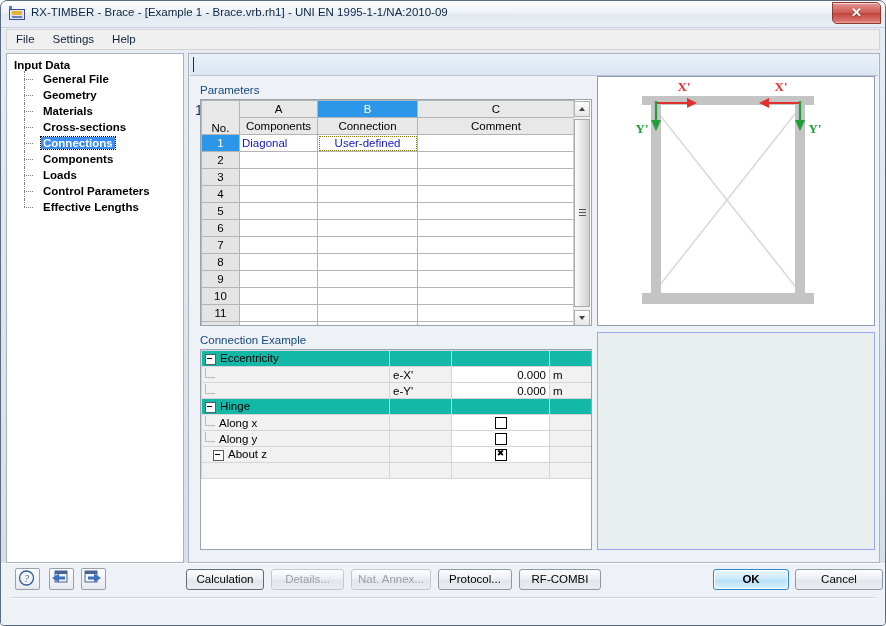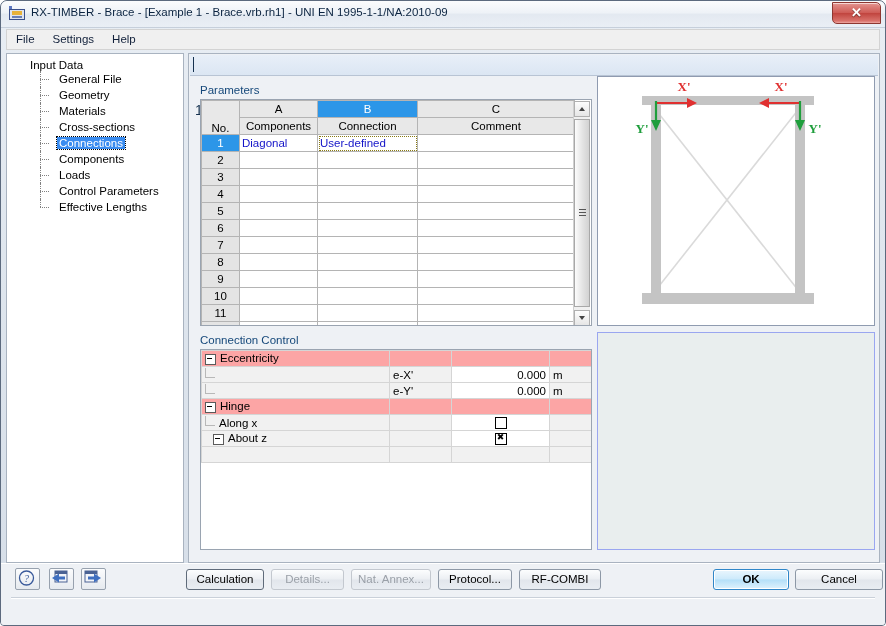--- a/index.html
+++ b/index.html
@@ -85,23 +85,24 @@
 
   
   #sidebar {
     position: absolute; left: 0; top: 0;
     width: 178px; height: 510px;
     background: #ffffff;
     border: 1px solid #a9b3c0;
     box-sizing: border-box;
   }
   #tree-root {
-    position: absolute; left: 23px; top: 5px;
+    position: absolute; left: 7px; top: 5px;
     font-size: 11.5px;
     color: #000;
+    font-weight: bold;
   }
   .tree-child {
     position: relative;
     margin-left: 10px;
     padding-left: 17px;
     height: 16px;
     line-height: 16px;
     font-size: 11.5px;
     white-space: nowrap;
   }
@@ -179,21 +180,21 @@
     border: 1px solid #b4b4b4;
     height: 17px;
     padding: 0 2px;
     box-sizing: border-box;
     overflow: hidden;
     white-space: nowrap;
     font-weight: normal;
   }
   .col-no   { width: 38px; }
   .col-a    { width: 78px; }
-  .col-b    { width: 100px; }
+  .col-b    { width: 100px; text-align: center; }
   .col-c    { width: 157px; }
 
   .hdr-letter {
     background: #e8e8e8;
     text-align: center;
     color: #000;
   }
   .hdr-letter.sel {
     background: #2c96e8;
     color: #ffffff;
@@ -291,21 +292,21 @@
     height: 16px;
     padding: 0 3px;
     box-sizing: border-box;
     white-space: nowrap;
     overflow: hidden;
   }
   .d-c1 { width: 188px; }
   .d-c2 { width: 62px; }
   .d-c3 { width: 98px; }
   .d-c4 { width: 60px; }
-  tr.grp td { background: #fca5a5; }
+  tr.grp td { background: #14b8a6; }
   tr.grp td.d-c1 { font-size: 11.5px; }
   .expander {
     display: inline-block;
     width: 9px; height: 9px;
     border: 1px solid #5a5a5a;
     background: #ffffff;
     position: relative;
     vertical-align: middle;
     margin-right: 4px;
   }
@@ -576,21 +577,21 @@
                 </span>
             </div>
             <div class="sb-btn down">
               <span class="sb-arrow"></span>
             </div>
           </div>
         </div>
       </div>
 
       <div id="details-group">
-        <div class="group-title">Connection Control</div>
+        <div class="group-title">Connection Example</div>
         <div id="details-box">
           <table class="dtl">
             <tbody>
                 <tr class="grp">
               <td class="d-c1">
                 <span class="expander"></span><span>Eccentricity</span>
               </td>
               <td class="d-c2"></td>
               <td class="d-c3"></td>
               <td class="d-c4"></td>
@@ -611,20 +612,28 @@
               <td class="d-c1">
                 <span class="expander"></span><span>Hinge</span>
               </td>
               <td class="d-c2"></td>
               <td class="d-c3"></td>
               <td class="d-c4"></td>
             </tr>
             <tr>
               <td class="d-c1 blank">
                 <span class="indent-line"></span><span>Along x</span>
+              </td>
+              <td class="d-c2 sym"></td>
+              <td class="d-c3 chk"><span class="cbox"></span></td>
+              <td class="d-c4 unit"></td>
+            </tr>
+            <tr>
+              <td class="d-c1 blank">
+                <span class="indent-line"></span><span>Along y</span>
               </td>
               <td class="d-c2 sym"></td>
               <td class="d-c3 chk"><span class="cbox"></span></td>
               <td class="d-c4 unit"></td>
             </tr>
             <tr>
               <td class="d-c1 blank">
                 <span class="expander" style="margin-left:8px"></span><span>About z</span>
               </td>
               <td class="d-c2 sym"></td>

